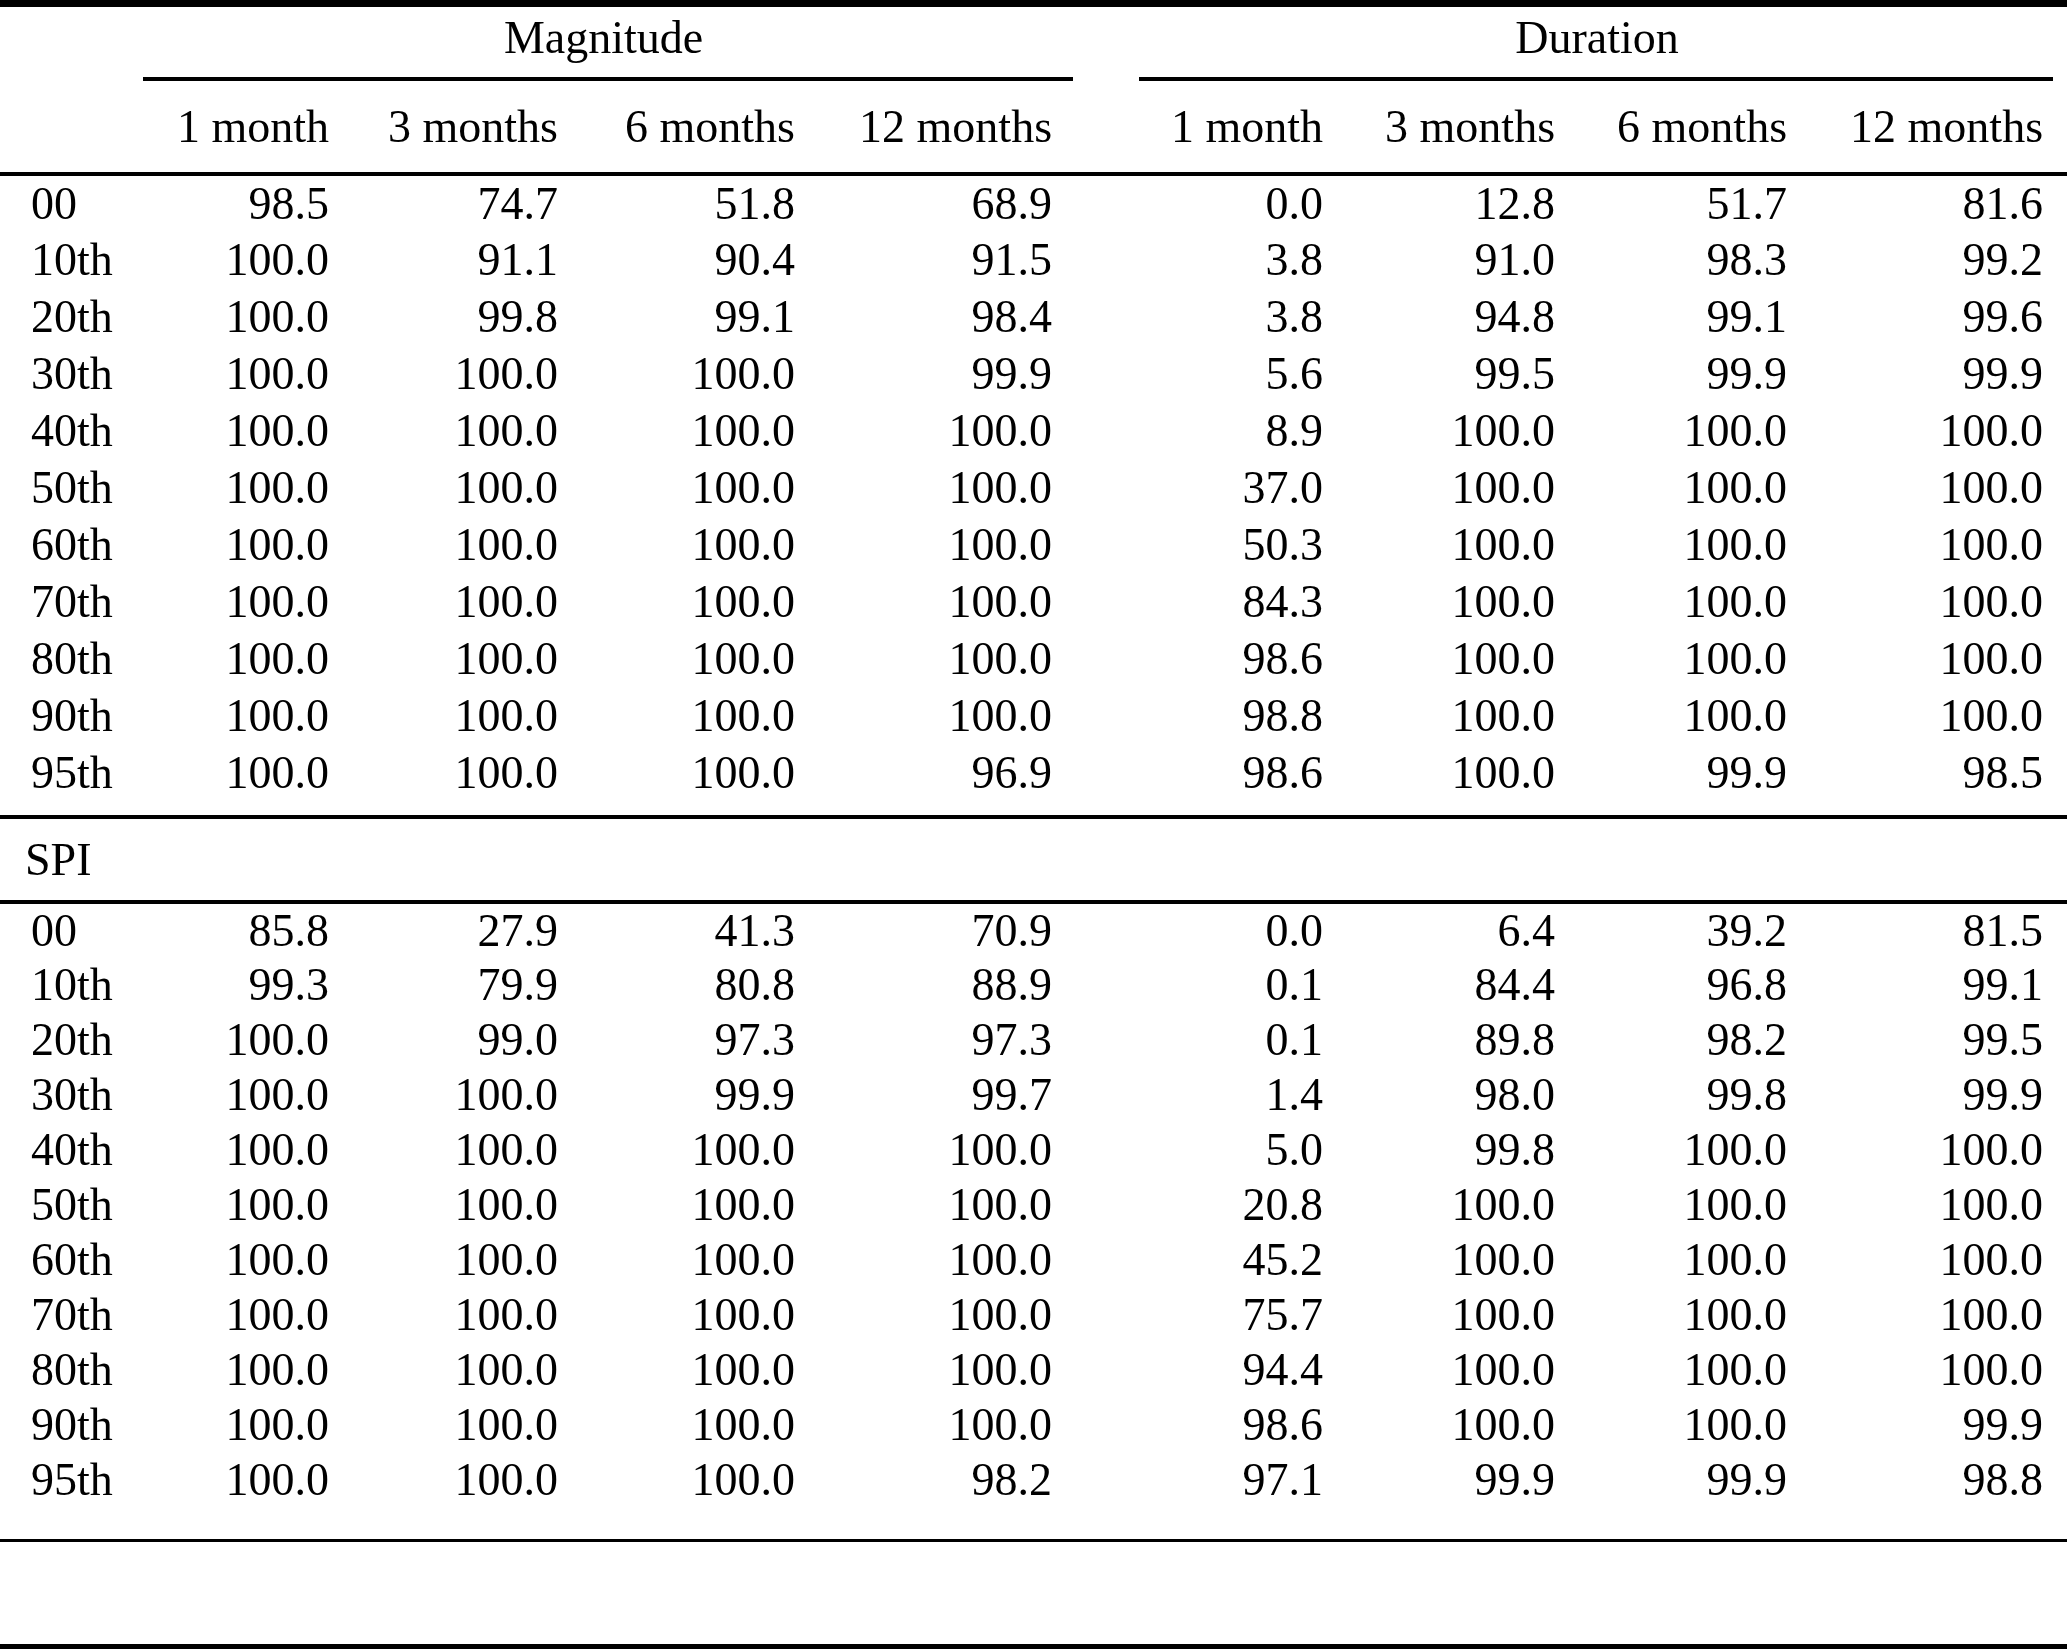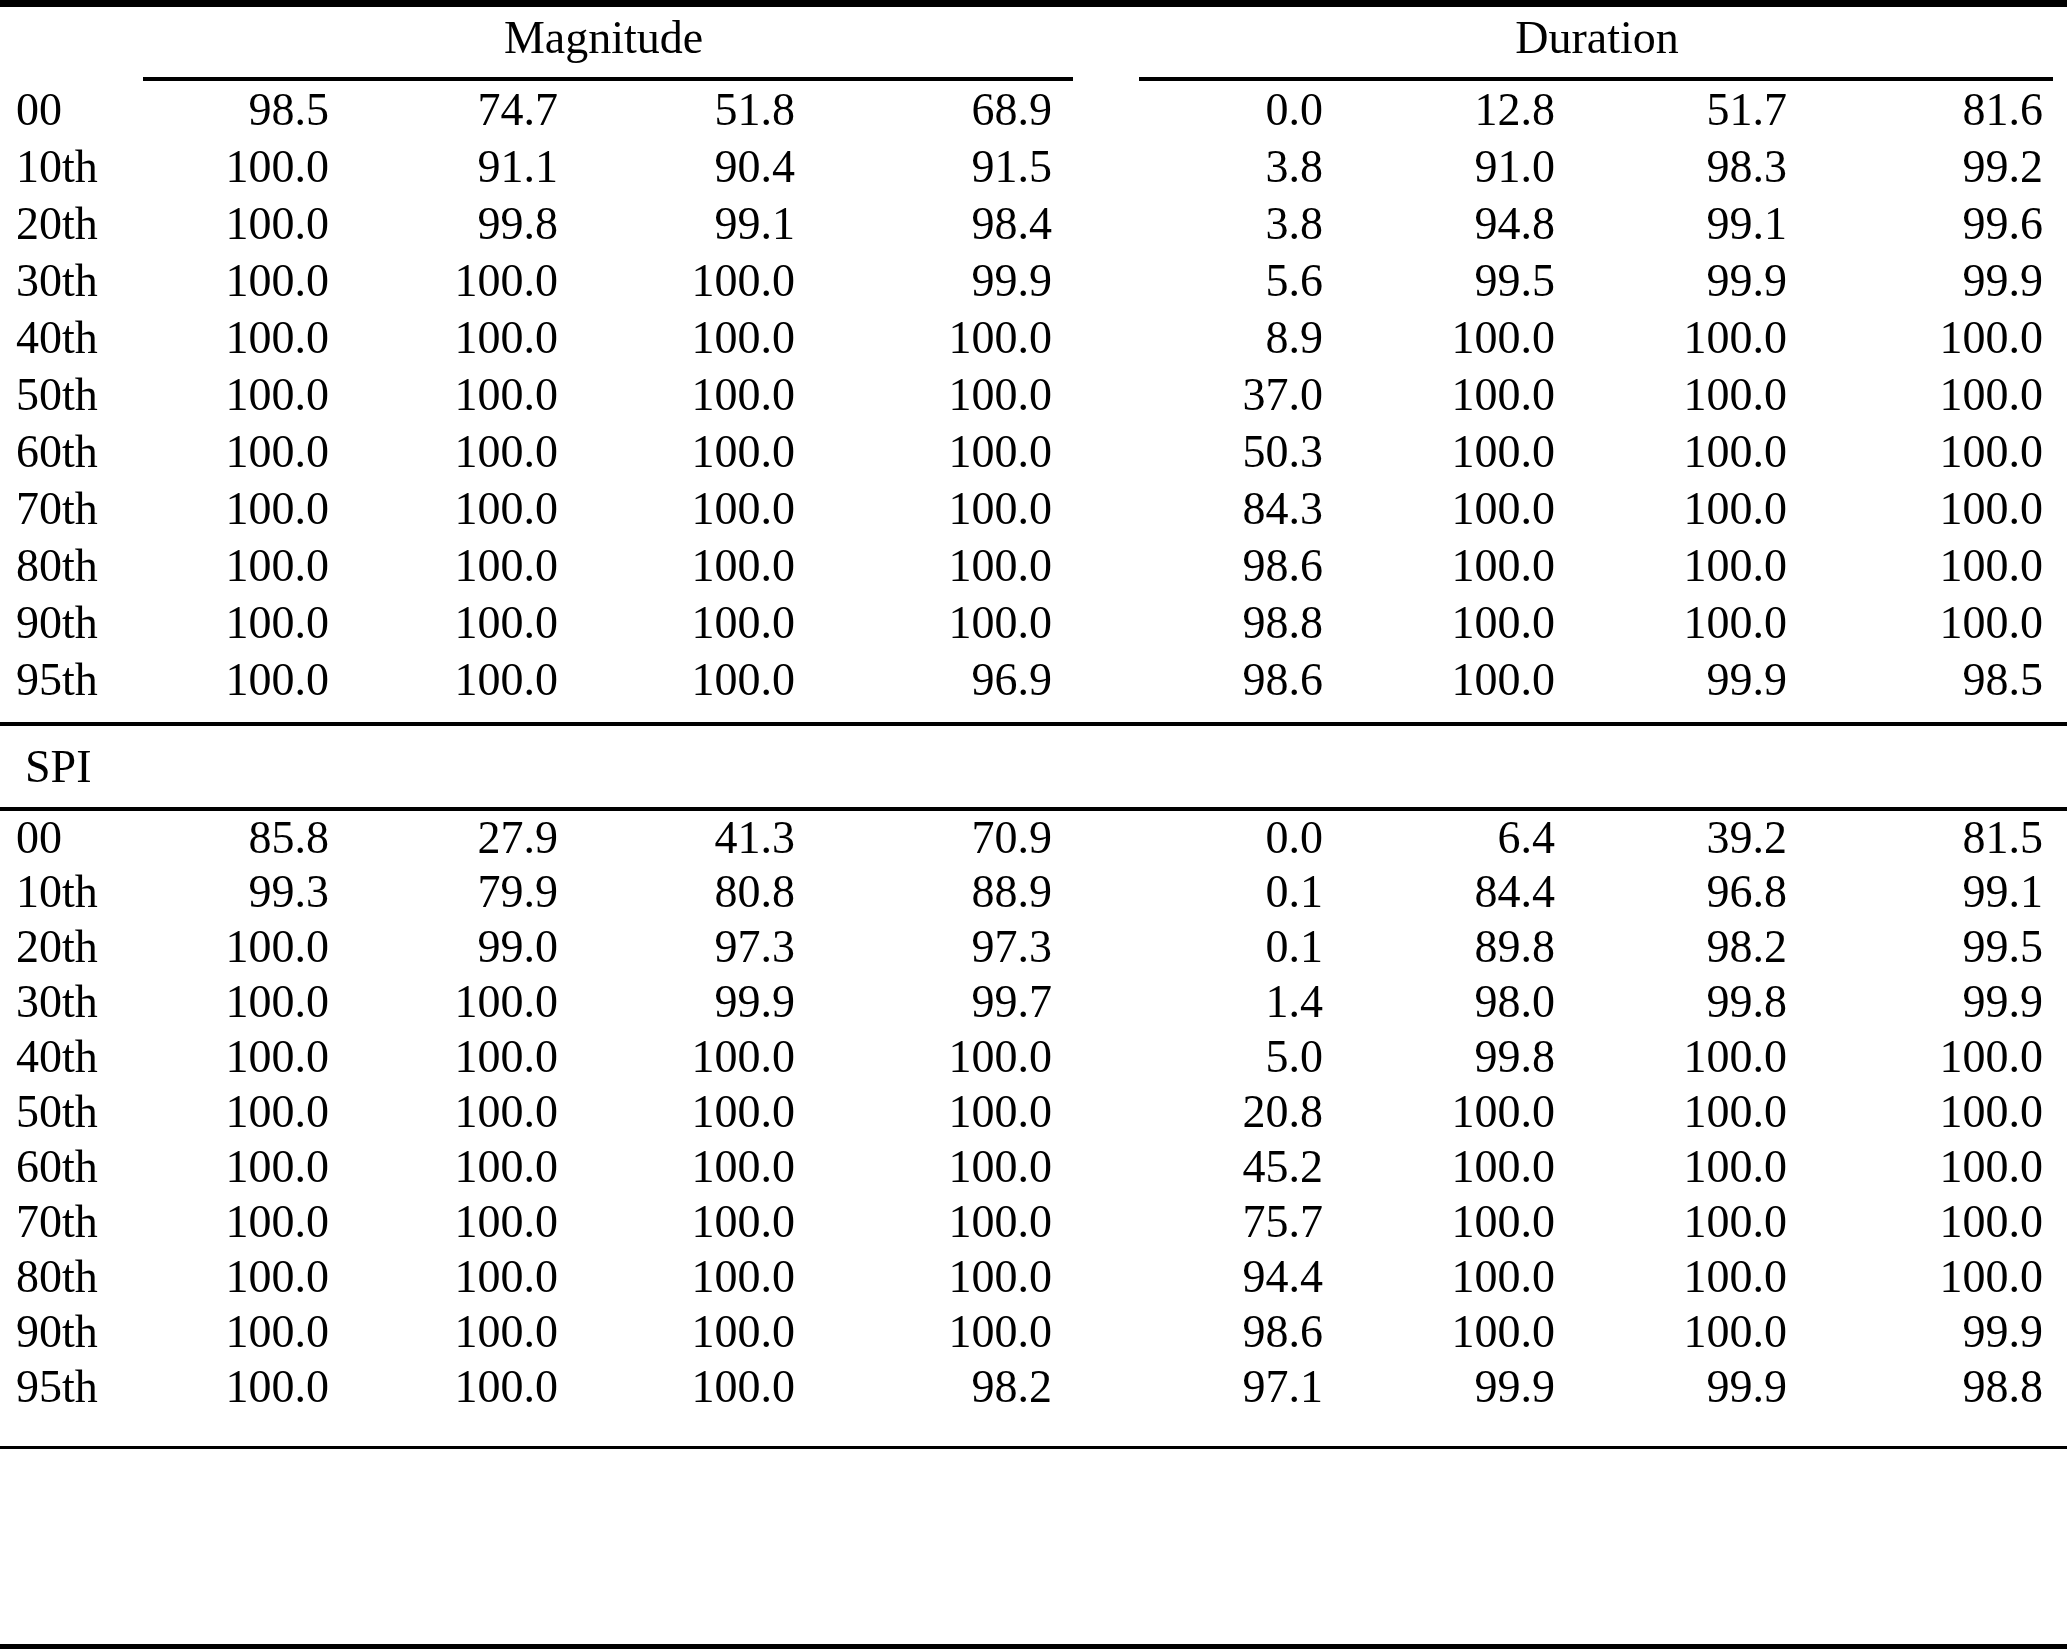--- a/index.html
+++ b/index.html
@@ -43,21 +43,21 @@
   .grule-dur { margin-left: 87px; margin-right: 14px; }
   
   tr.sub-row { height: 93px; border-bottom: 4px solid #000; }
   
   tr.section-row { height: 83px; border-bottom: 4px solid #000; }
   tr.section-row-mid { border-top: 4px solid #000; height: 85px; }
   .section-label { text-align: left; padding-left: 25px; }
   
   tr.data-row.sec0 { height: 57px; }
   tr.data-row.sec1 { height: 55px; }
-  .row-label { text-align: left; padding-left: 16px; }
+  .row-label { text-align: left; padding-left: 31px; }
   .val { text-align: right; }
   .c8 { padding-right: 24px; }
   tr.spacer-row td { border: none; }
   tr.spacer0 { height: 16px; }
   tr.spacer1 { height: 33px; }
   
   .bottom-bar {
     position: absolute;
     left: 0;
     top: 1644px;
@@ -91,20 +91,31 @@
             <div class="grule grule-mag"></div>
           </div>
         </th>
         <th colspan="4">
           <div class="gwrap">
             <div class="glabel glabel-dur">Duration</div>
             <div class="grule grule-dur"></div>
           </div>
         </th>
       </tr>
+      <tr class="sub-row">
+        <td></td>
+        <th class="val">1 month</th>
+        <th class="val">3 months</th>
+        <th class="val">6 months</th>
+        <th class="val">12 months</th>
+        <th class="val">1 month</th>
+        <th class="val">3 months</th>
+        <th class="val">6 months</th>
+        <th class="val c8">12 months</th>
+      </tr>
     </thead>
     <tbody>
         <tr class="data-row sec0">
           <td class="row-label">00</td>
           <td class="val">98.5</td>
           <td class="val">74.7</td>
           <td class="val">51.8</td>
           <td class="val">68.9</td>
           <td class="val">0.0</td>
           <td class="val">12.8</td>

